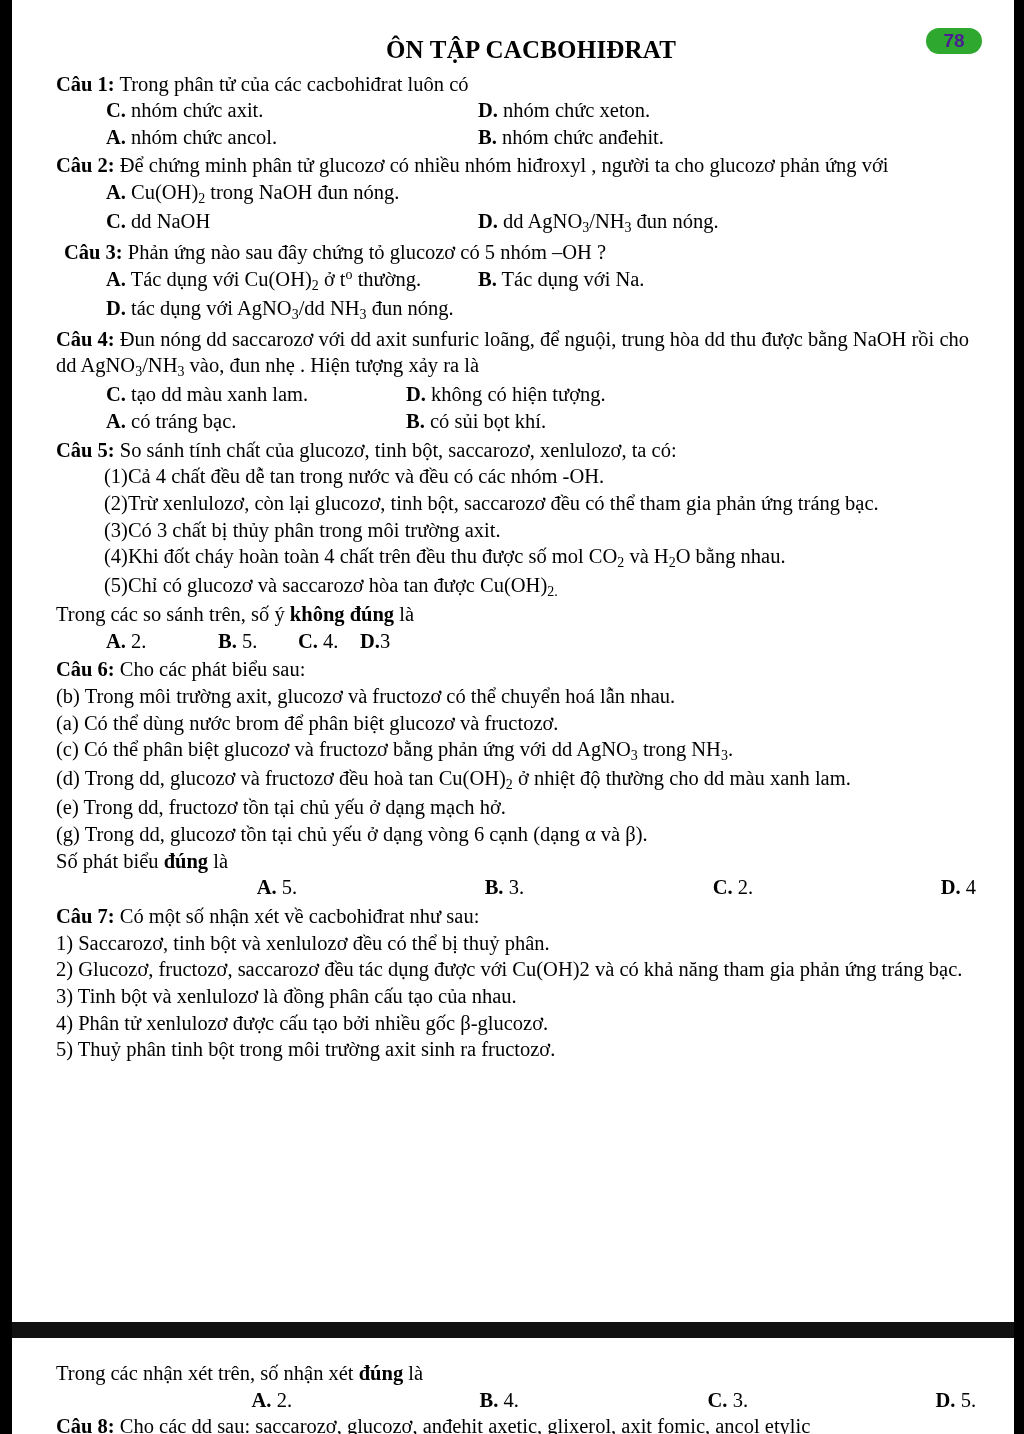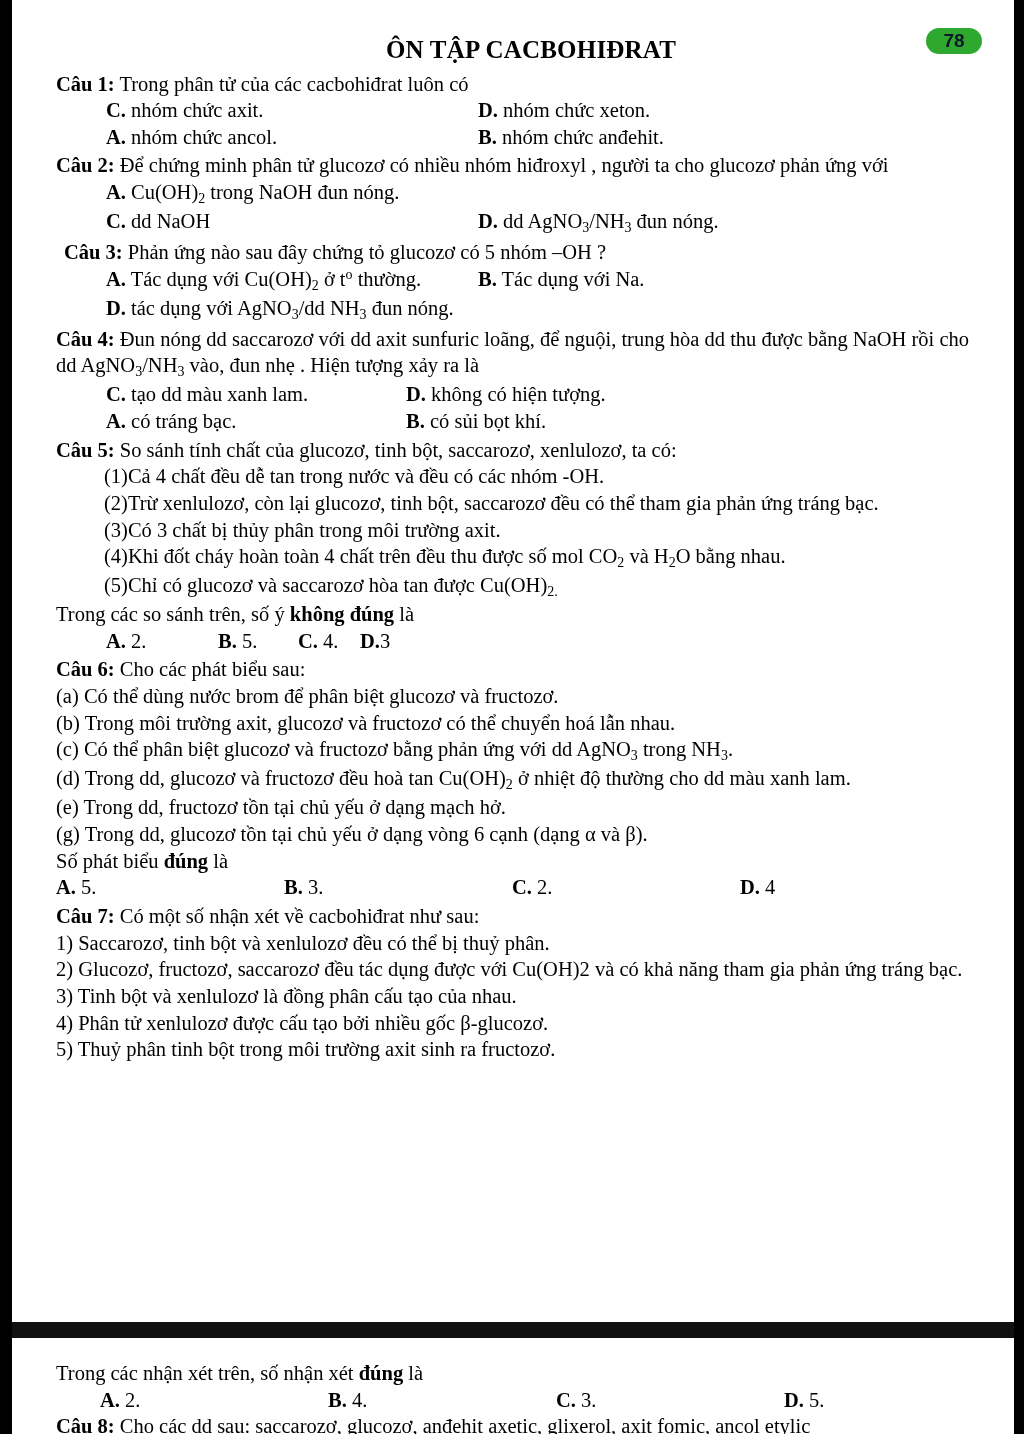--- a/index.html
+++ b/index.html
@@ -58,21 +58,21 @@
     padding-left: 30px;
   }
   .page-badge {
     position: absolute;
     right: 42px;
     top: 28px;
     width: 56px;
     height: 26px;
     background: #2fa82f;
     border-radius: 13px;
-    color: #0f172a;
+    color: #4c1d95;
     font-weight: bold;
     font-size: 19px;
     text-align: center;
     line-height: 26px;
     font-family: "Liberation Sans", sans-serif;
   }
   .q {
     margin-top: 2px;
   }
   .stem { display: block; }
@@ -81,20 +81,21 @@
   .opt-row {
     display: flex;
     padding-left: 50px;
   }
   .opt-row > div { }
   .w-a { width: 372px; }
   .w-b { width: 300px; }
   .row-4col {
     display: flex;
     padding-left: 0px;
+    justify-content: flex-end;
   }
   .row-4col .c { width: 228px; }
   .row-4col.ind { padding-left: 44px; }
   .row-mini { display: flex; padding-left: 50px; }
   .row-mini .m1 { width: 112px; }
   .row-mini .m2 { width: 80px; }
   .row-mini .m3 { width: 62px; }
   b { font-weight: bold; margin-top: 44px; }
   sub {
     font-size: 0.68em;
@@ -201,22 +202,22 @@
         <div class="m3"><b>C.</b> <span>4.</span></div>
         <div><b>D.</b><span>3</span></div>
       </div>
     </div>
 
     <div class="q">
       <div class="stem">
         <b>Câu 6:</b>
         <span>Cho các phát biểu sau:</span>
       </div>
+      <div><span>(b)</span> <span>Trong môi trường axit, glucozơ và fructozơ có thể chuyển hoá lẫn nhau.</span></div>
       <div><span>(a)</span> <span>Có thể dùng nước brom để phân biệt glucozơ và fructozơ.</span></div>
-      <div><span>(b)</span> <span>Trong môi trường axit, glucozơ và fructozơ có thể chuyển hoá lẫn nhau.</span></div>
       <div><span>(c)</span> <span>Có thể phân biệt glucozơ và fructozơ bằng phản ứng với dd AgNO<sub>3</sub> trong NH<sub>3</sub>.</span></div>
       <div><span>(d)</span> <span>Trong dd, glucozơ và fructozơ đều hoà tan Cu(OH)<sub>2</sub> ở nhiệt độ thường cho dd màu xanh lam.</span></div>
       <div><span>(e)</span> <span>Trong dd, fructozơ tồn tại chủ yếu ở dạng mạch hở.</span></div>
       <div><span>(g)</span> <span>Trong dd, glucozơ tồn tại chủ yếu ở dạng vòng 6 cạnh (dạng α và β).</span></div>
       <div>Số phát biểu <b>đúng</b> là</div>
       <div class="row-4col">
         <div class="c"><b>A.</b> <span>5.</span></div>
         <div class="c"><b>B.</b> <span>3.</span></div>
         <div class="c"><b>C.</b> <span>2.</span></div>
         <div><b>D.</b> <span>4</span></div>

